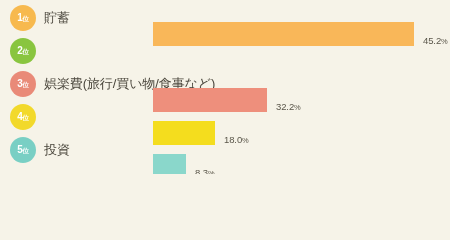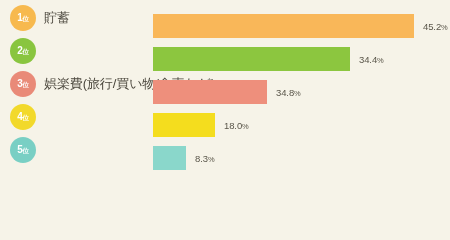--- a/index.html
+++ b/index.html
@@ -60,21 +60,21 @@
     color: #4a463c;
     white-space: nowrap;
     letter-spacing: -0.1px;
   }
   .bar-track {
     position: absolute;
     left: 153px;
     top: 1px;
     height: 40px;
     display: flex;
-    align-items: center;
+    align-items: flex-end;
   }
   .bar-fill {
     height: 24px;
   }
   .bar-value {
     font-size: 9.5px;
     color: #5a564a;
     margin-left: 9px;
     white-space: nowrap;
     letter-spacing: -0.1px;
@@ -96,50 +96,47 @@
     <div class="bar-track">
       <div class="bar-fill" style="background: rgb(249, 183, 89); width: 261px;"></div>
       <div class="bar-value"><span>45.2</span><span class="pct-sign">%</span></div>
     </div>
   </div>
 
   <div class="chart-row" style="top:38px;">
     <div class="rank-badge" style="background: rgb(137, 197, 63);">
       <span class="rank-num">2</span><span class="rank-unit">位</span>
     </div>
-    <div class="bar-track">
-      <div class="bar-fill" style="background: rgb(140, 198, 63); width: 197px;"></div>
-      <div class="bar-value"><span>34.4</span><span class="pct-sign">%</span></div>
-    </div>
   </div>
 
   <div class="chart-row" style="top:71px;">
     <div class="rank-badge" style="background: rgb(233, 138, 120);">
       <span class="rank-num">3</span><span class="rank-unit">位</span>
     </div>
     <div class="row-label">娯楽費(旅行/買い物/食事など)</div>
     <div class="bar-track">
       <div class="bar-fill" style="background: rgb(238, 143, 124); width: 114px;"></div>
-      <div class="bar-value"><span>34.8</span><span class="pct-sign">%</span></div>
+      <div class="bar-value"><span>32.2</span><span class="pct-sign">%</span></div>
     </div>
   </div>
 
   <div class="chart-row" style="top:104px;">
     <div class="rank-badge" style="background: rgb(242, 217, 43);">
       <span class="rank-num">4</span><span class="rank-unit">位</span>
     </div>
     <div class="bar-track">
       <div class="bar-fill" style="background: rgb(244, 221, 30); width: 62px;"></div>
       <div class="bar-value"><span>18.0</span><span class="pct-sign">%</span></div>
     </div>
   </div>
 
   <div class="chart-row" style="top:137px;">
     <div class="rank-badge" style="background: rgb(121, 207, 196);">
       <span class="rank-num">5</span><span class="rank-unit">位</span>
     </div>
+    <div class="row-label">投資</div>
     <div class="bar-track">
       <div class="bar-fill" style="background: rgb(138, 215, 203); width: 33px;"></div>
       <div class="bar-value"><span>8.3</span><span class="pct-sign">%</span></div>
     </div>
   </div>
 
 </div>
 
 </body></html>

